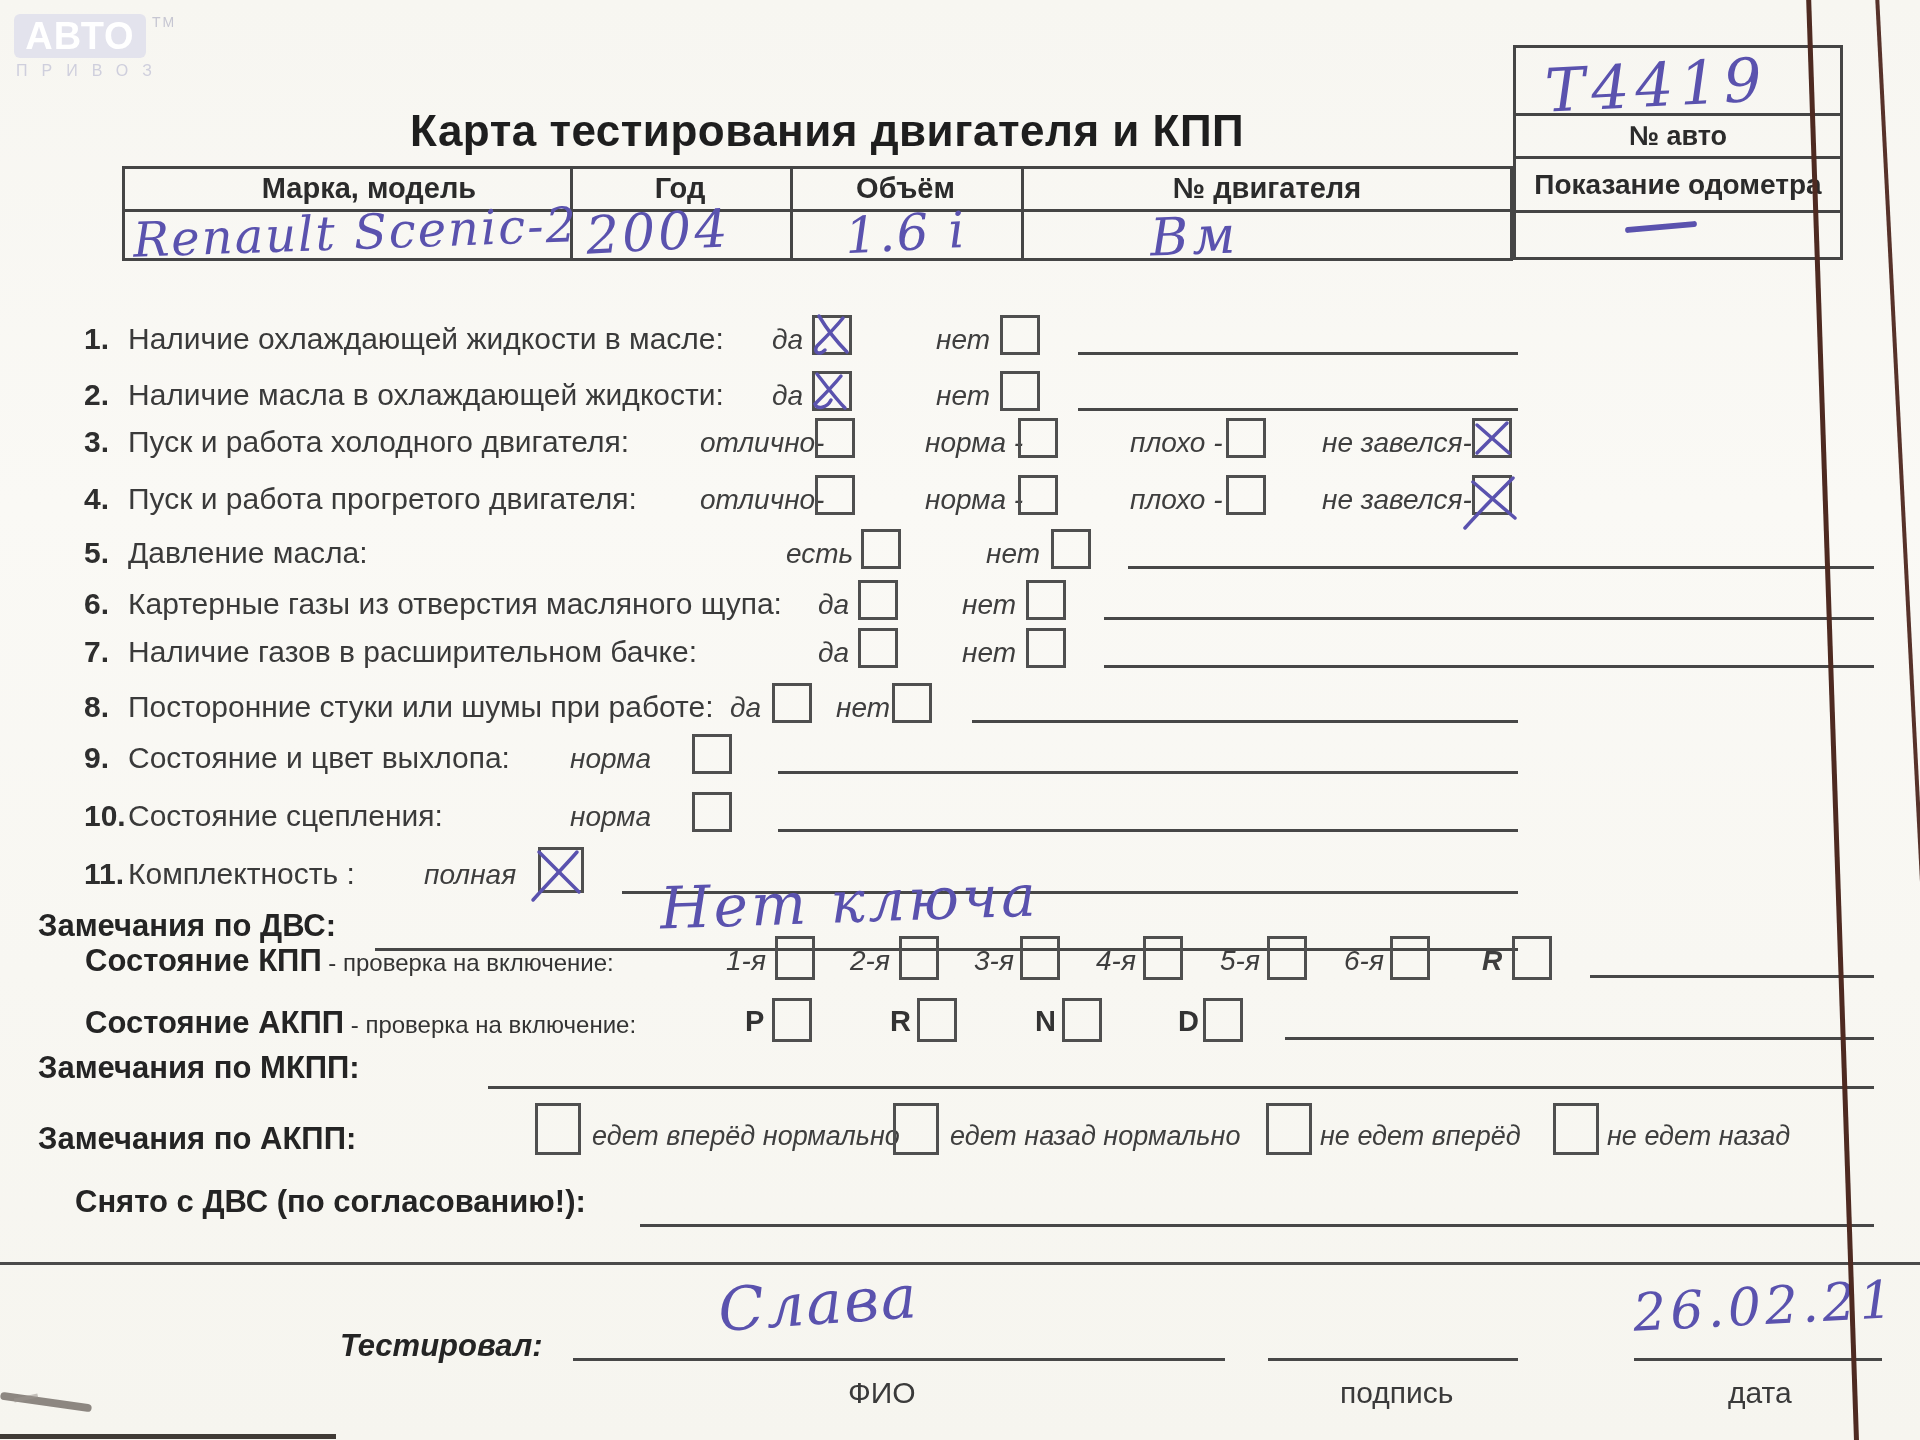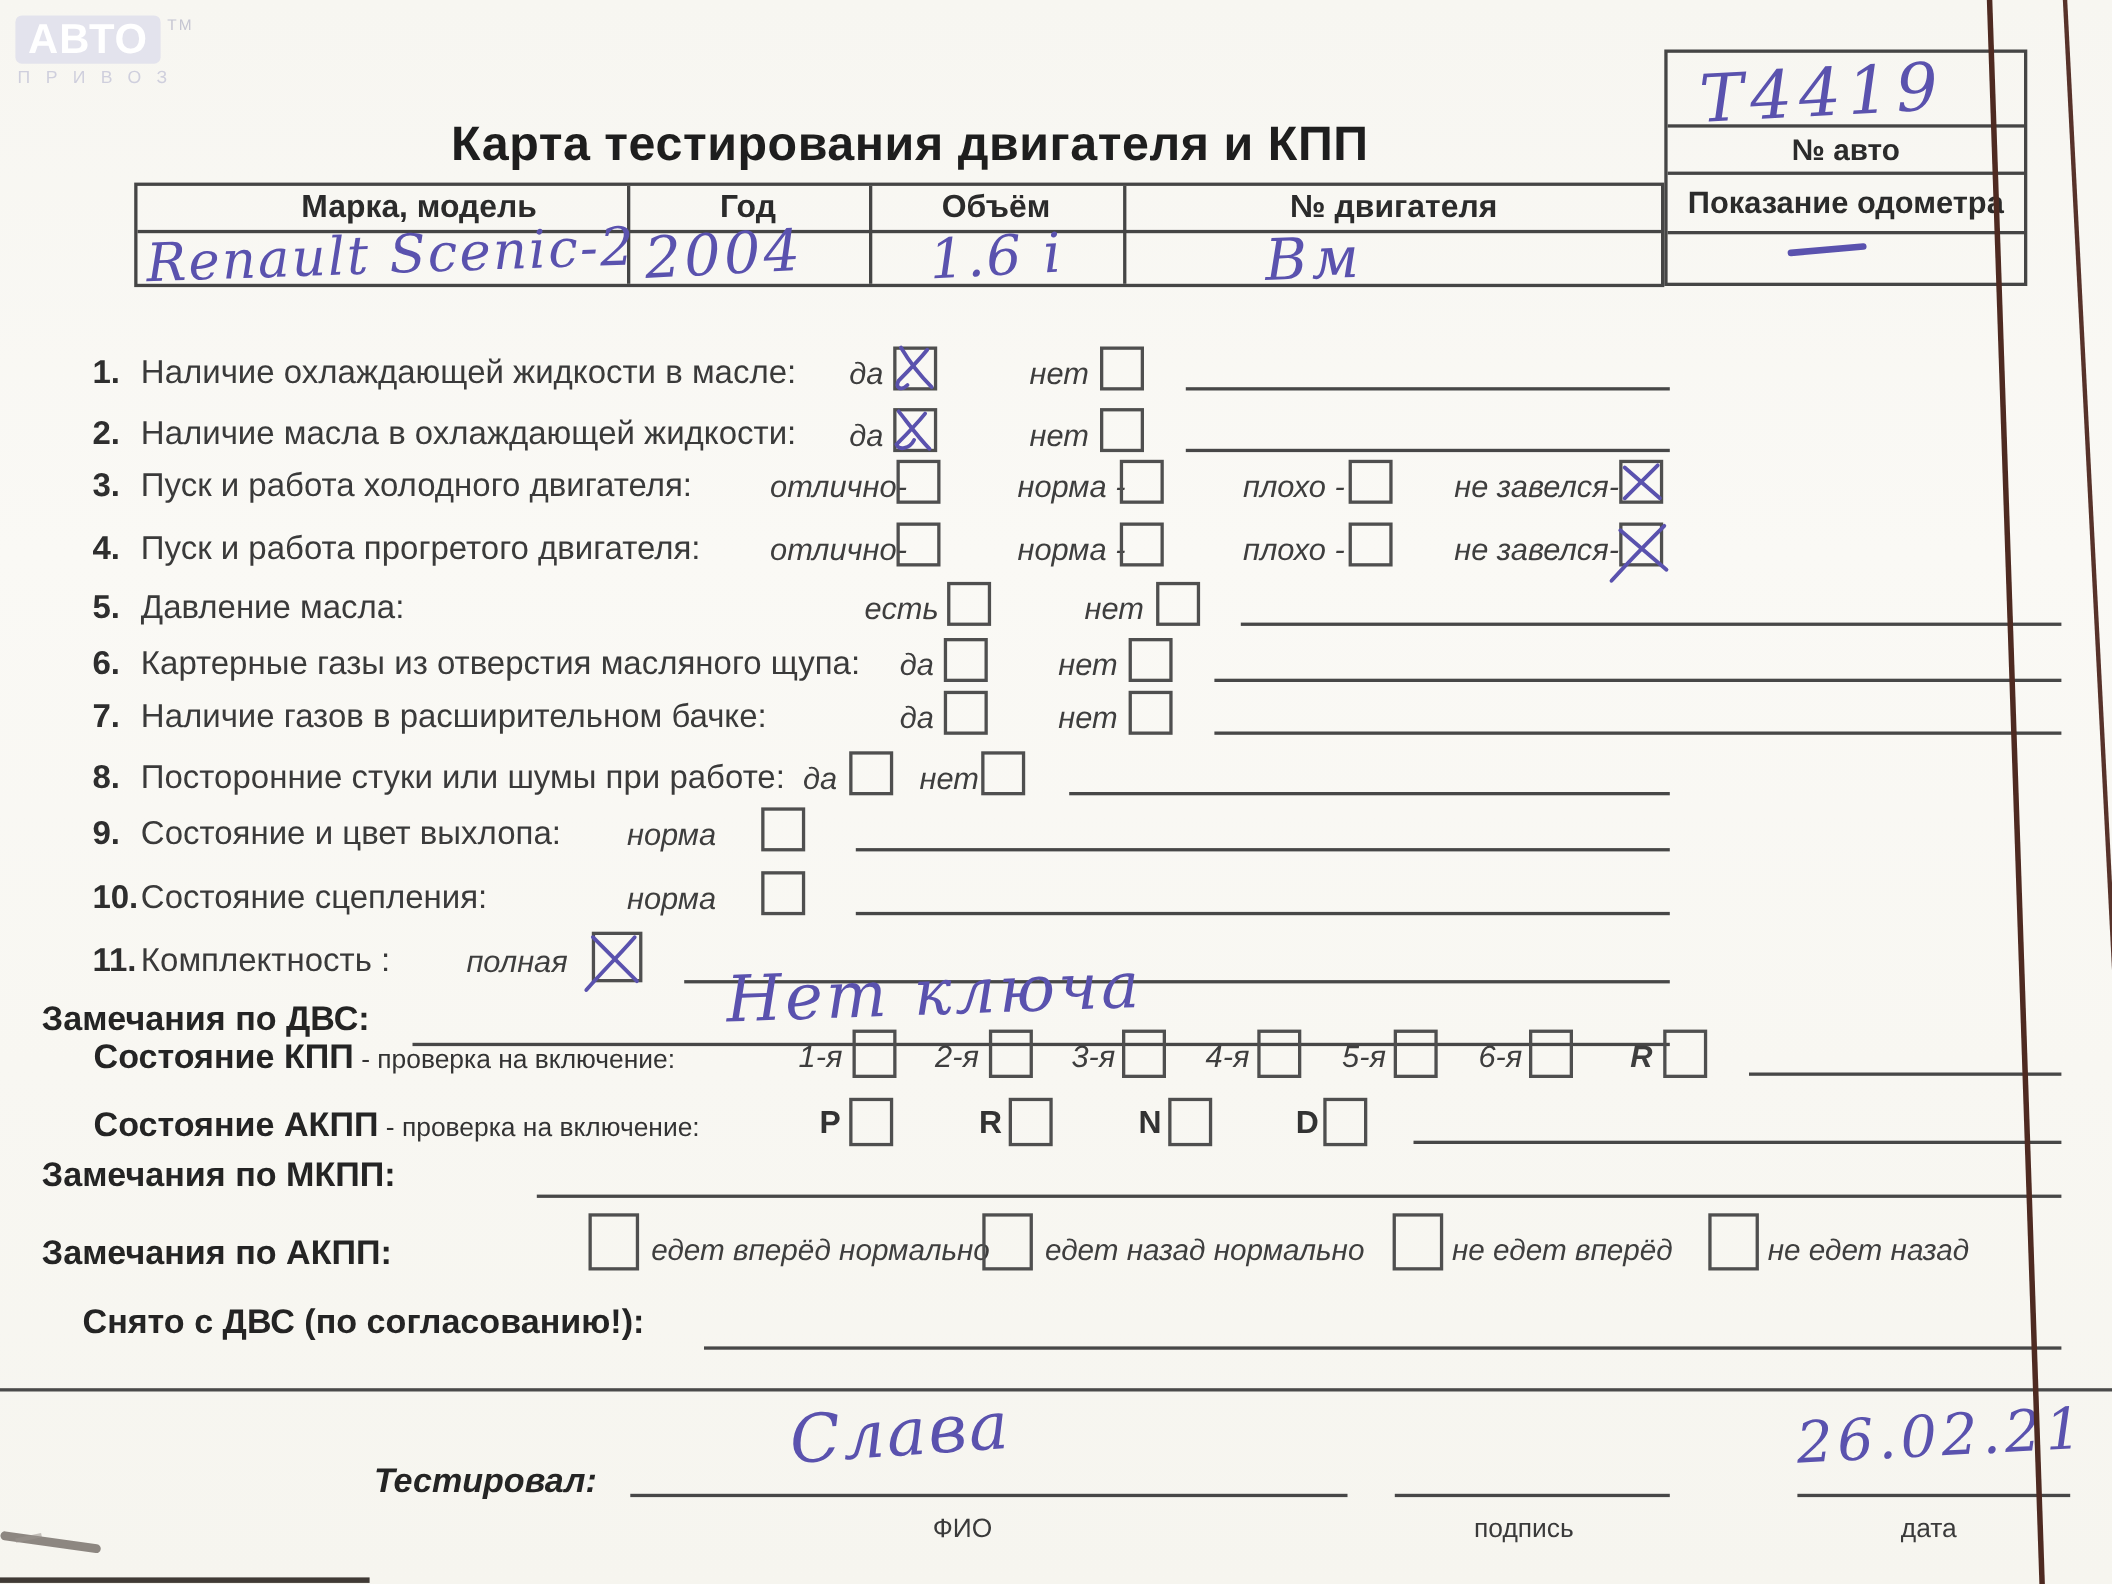--- a/index.html
+++ b/index.html
@@ -42,21 +42,21 @@
   .wline{position:absolute;height:0;border-bottom:3px solid #474747;}
   .mark{display:none;position:absolute;left:-6px;top:-6px;width:48px;height:48px;overflow:visible;}
   .mark path{stroke:#5a52ae;stroke-width:3.5;fill:none;stroke-linecap:round;}
   .mark.bigx{left:-14px;top:-4px;width:60px;height:58px;}
   .checked .mark{display:block;}
   .blabel{font-weight:bold;font-size:31px;color:#242424;white-space:nowrap;}
   .rest{font-weight:normal;font-size:24px;color:#333;}
   .grade{position:absolute;top:12px;font-style:italic;font-weight:bold;font-size:28px;color:#3e3e3e;}
   .pup{position:absolute;top:10px;font-weight:bold;font-size:29px;color:#333;}
   
-  .cap{position:absolute;font-size:24px;color:#3a3a3a;}
+  .cap{position:absolute;font-size:30px;color:#3a3a3a;}
   
   .edgeA{position:absolute;left:1806px;top:-6px;width:5px;height:1460px;background:#4e2a21;
          transform:rotate(-1.9deg);transform-origin:top left;}
   .edgeB{position:absolute;left:1875px;top:-6px;width:4px;height:1010px;background:#57322a;
          transform:rotate(-2.9deg);transform-origin:top left;}
   .smudge1{position:absolute;left:0;top:1398px;width:92px;height:8px;background:#6a625c;border-radius:5px;
            transform:rotate(8deg);opacity:.75;}
   .smudge2{position:absolute;left:14px;top:1396px;width:24px;height:4px;background:#9a948e;transform:rotate(-12deg);opacity:.55;}
   .bedge{position:absolute;left:0;top:1434px;width:336px;height:5px;background:#403a35;}
   .rule{position:absolute;left:0;top:1262px;width:1920px;height:0;border-bottom:3px solid #4a4a4a;}
@@ -84,21 +84,21 @@
   </div>
   <span class="hw" style="left:1545px;top:50px;font-size:60px;letter-spacing:6px;transform:rotate(-3deg);">Т4419</span>
   <div class="dash" style="left:1625px;top:224px;"></div>
 
   <div class="vtable">
     <div class="hrow"></div>
     <div class="vdiv" style="left:445px;"></div>
     <div class="vdiv" style="left:665px;"></div>
     <div class="vdiv" style="left:896px;"></div>
   </div>
-  <span class="hcell" style="left:122px;width:494px;top:172px;padding-left:12px;">Марка, модель</span>
+  <span class="hcell" style="left:122px;width:494px;top:172px;">Марка, модель</span>
   <span class="hcell" style="left:570px;width:220px;top:172px;">Год</span>
   <span class="hcell" style="left:790px;width:231px;top:172px;">Объём</span>
   <span class="hcell" style="left:1021px;width:492px;top:172px;">№ двигателя</span>
 
   <span class="hw" style="left:133px;top:204px;font-size:48px;letter-spacing:2px;transform:rotate(-2deg);">Renault Scenic-2</span>
   <span class="hw" style="left:586px;top:202px;font-size:52px;letter-spacing:3px;transform:rotate(-3deg);">2004</span>
   <span class="hw" style="left:845px;top:204px;font-size:50px;letter-spacing:2px;transform:rotate(-3deg);">1.6 i</span>
   <span class="hw" style="left:1150px;top:206px;font-size:52px;letter-spacing:4px;transform:rotate(-2deg);">Вм</span>
 
   <div class="row" style="top:312px">

